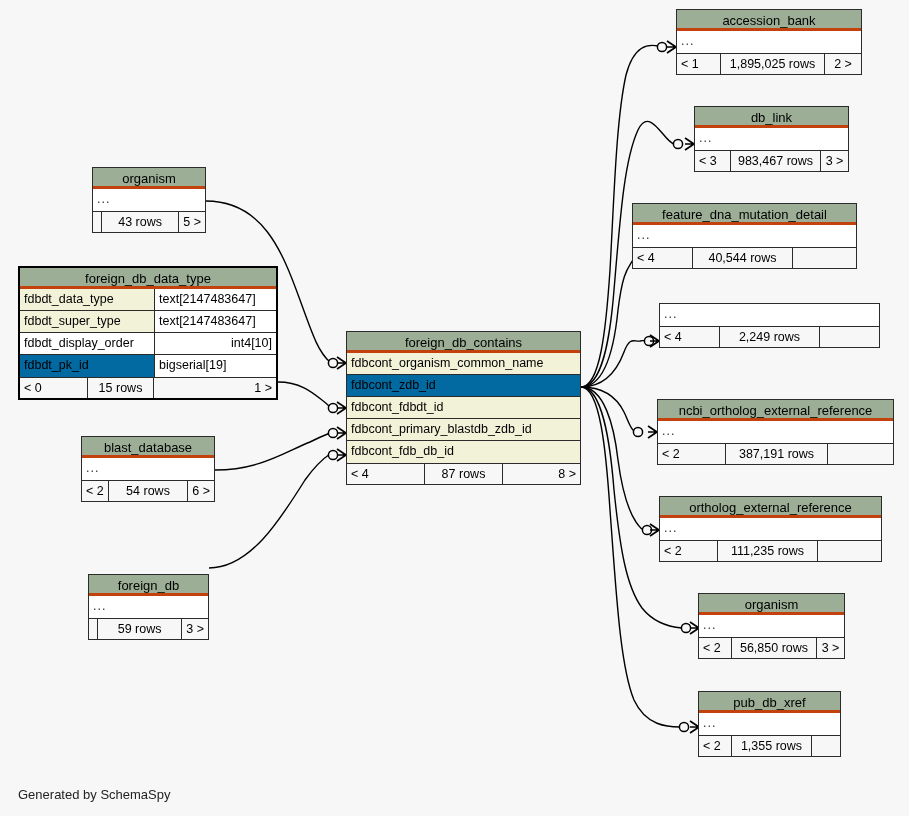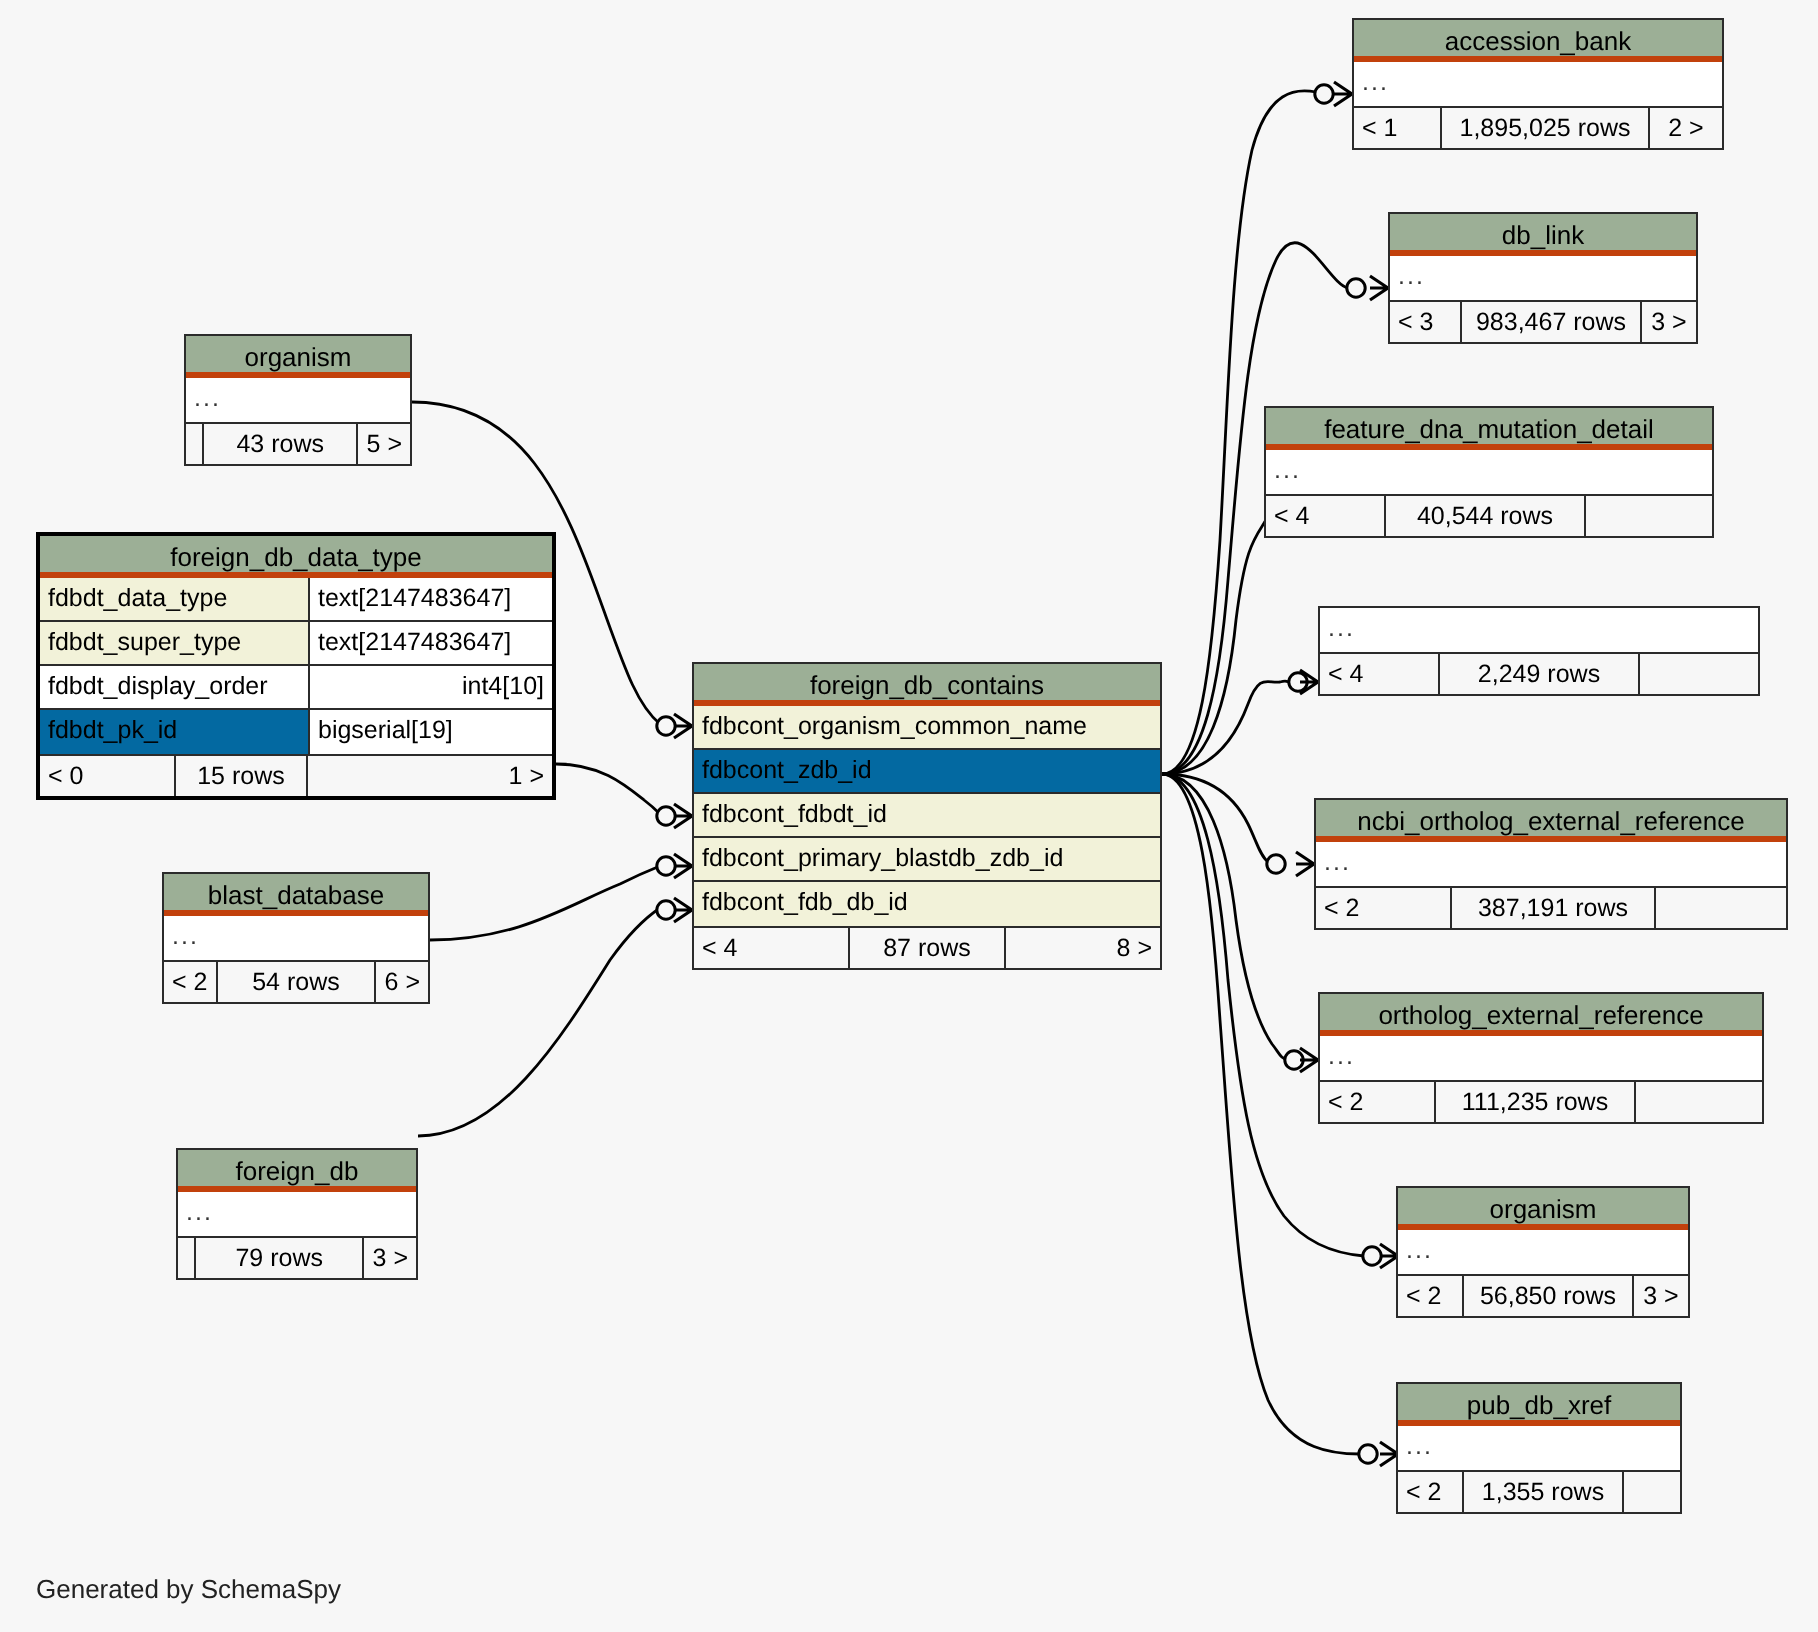--- a/index.html
+++ b/index.html
@@ -243,21 +243,21 @@
 
   <div class="table-node" style="left:88px; top:534px; width:121px;margin-top:40px;">
     <div class="tbl-title">foreign_db</div>
     <div class="tbl-rows">
       <div class="tbl-row r-ellipsis">
         <div class="cell-name">...</div>
       </div>
     </div>
     <div class="tbl-foot">
       <div class="foot-l"></div>
-      <div class="foot-c">79 rows</div>
+      <div class="foot-c">59 rows</div>
       <div class="foot-r">3 &gt;</div>
     </div>
   </div>
 
   <div class="table-node" style="left:346px; top:331px; width:235px;">
     <div class="tbl-title">foreign_db_contains</div>
     <div class="tbl-rows">
       <div class="tbl-row r-index">
         <div class="cell-name">fdbcont_organism_common_name</div>
       </div>

